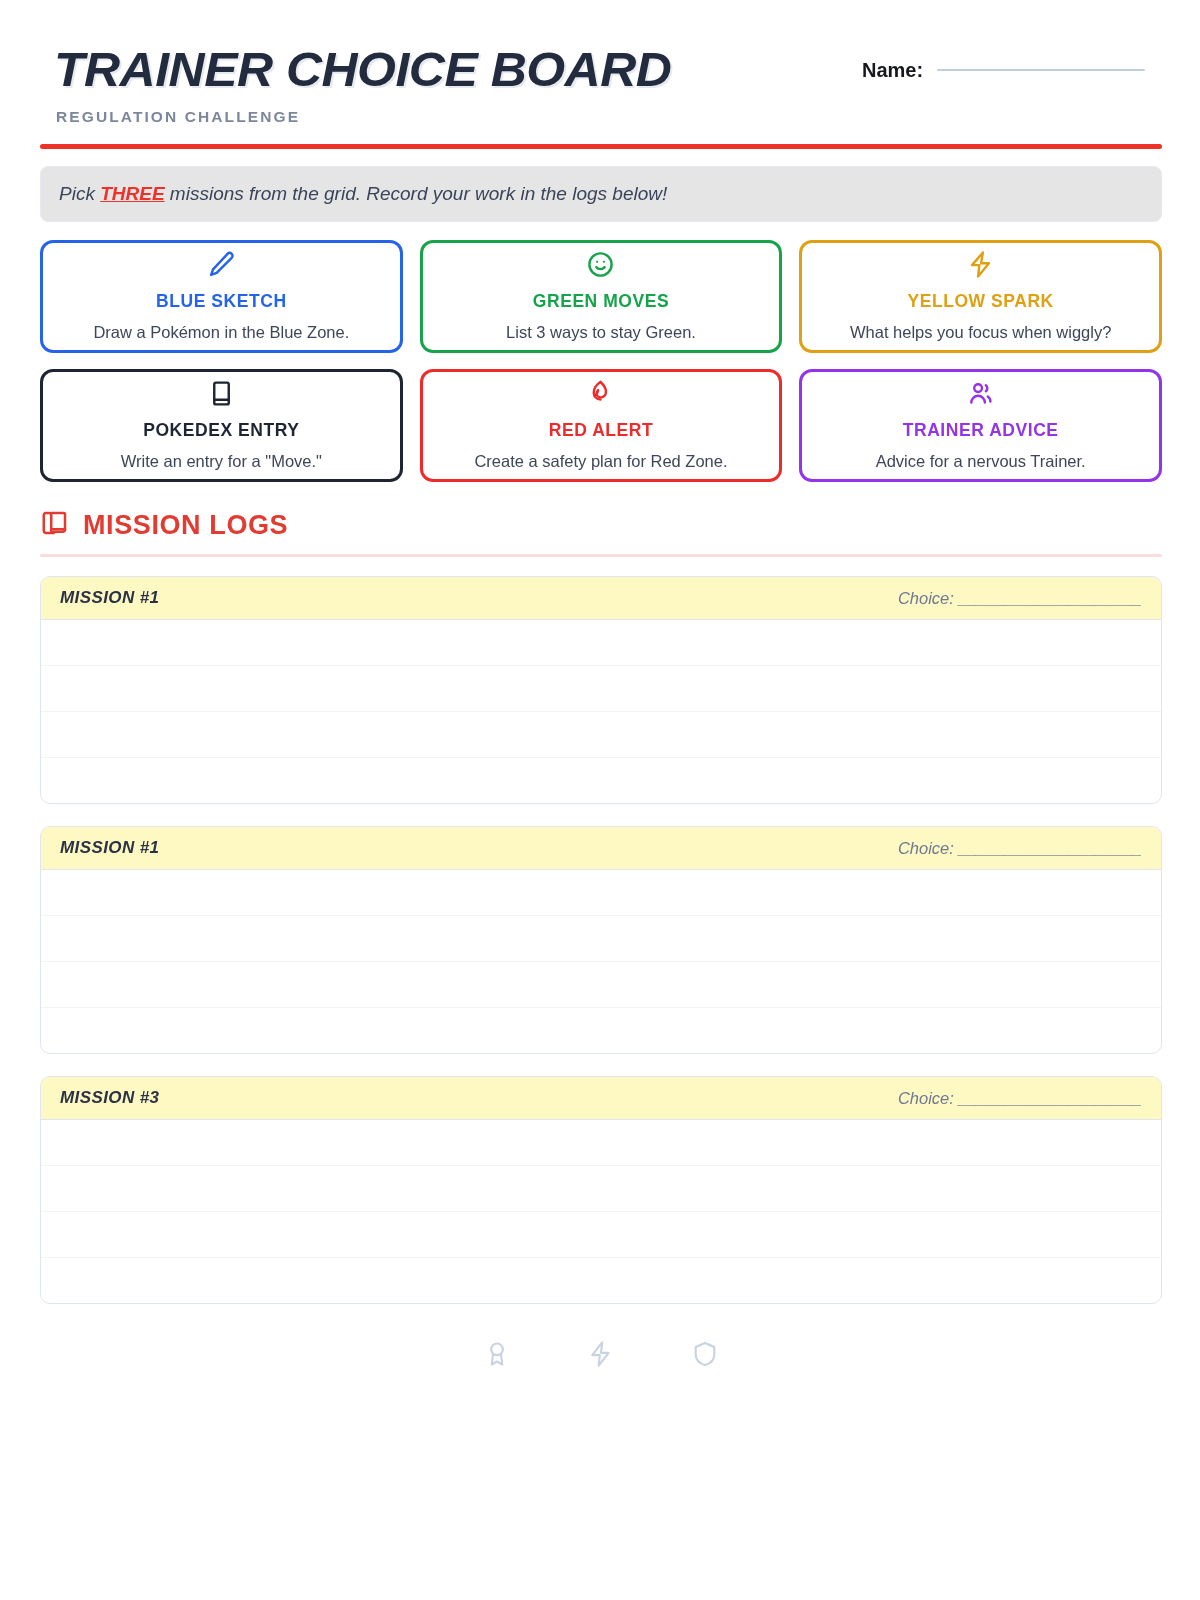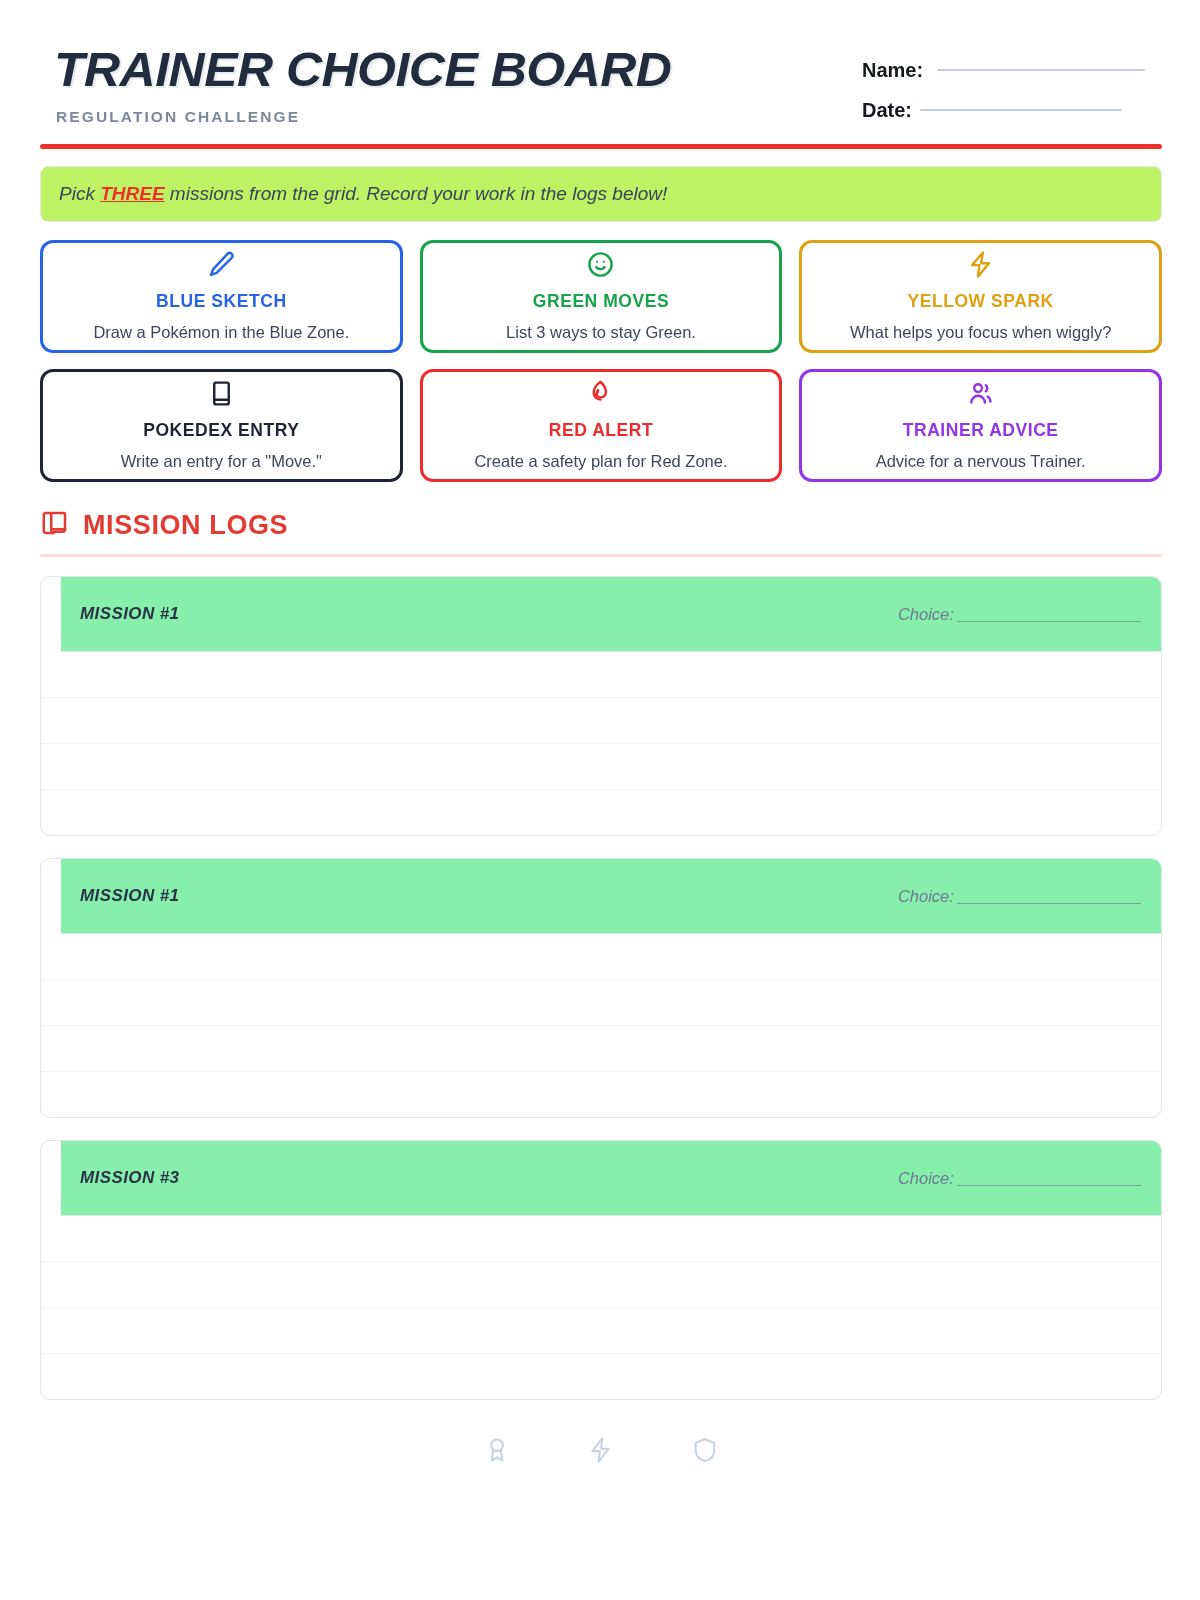--- a/index.html
+++ b/index.html
@@ -81,21 +81,21 @@
     height: 5px;
     background: #ee3129;
     border-radius: 3px;
     margin-top: 8px;
   }
 
   
   .banner {
     margin-top: 17px;
     height: 56px;
-    background: #bef264;
+    background: #e5e5e5;
     border: 1px solid #e6eaf0;
     border-radius: 8px;
     display: flex;
     align-items: center;
     padding-left: 18px;
     box-sizing: border-box;
   }
   .banner-text {
     font-size: 19px;
     font-style: italic;
@@ -170,28 +170,27 @@
   
   .logs { margin-top: 19px; }
   .log {
     border: 1.5px solid #dfe6ef;
     border-radius: 10px;
     background: #ffffff;
     margin-bottom: 22px;
     overflow: hidden;
   }
   .log-head {
-    background: #86efac;
+    background: #fef9c3;
     border-bottom: 1.5px solid #dfe6ef;
     height: 42px;
     display: flex;
     align-items: center;
     justify-content: space-between;
-    padding: 16px 19px;
-    margin-left: 20px;
+    padding: 0 19px;
   }
   .log-label {
     font-size: 17px;
     font-weight: bold;
     font-style: italic;
     letter-spacing: 0.4px;
     color: #2b3245;
   }
   .log-choice {
     font-size: 16.5px;
@@ -224,24 +223,20 @@
 
   <div class="header">
     <div class="title-block">
       <div class="board-title">TRAINER CHOICE BOARD</div>
       <div class="board-subtitle">REGULATION CHALLENGE</div>
     </div>
     <div class="meta-block">
       <div class="meta-row">
         <span class="meta-label">Name:</span>
         <span class="meta-line name"></span>
-      </div>
-      <div class="meta-row">
-        <span class="meta-label">Date:</span>
-        <span class="meta-line date"></span>
       </div>
     </div>
   </div>
 
   <div class="rule"></div>
 
   <div class="banner">
     <div class="banner-text"><span>Pick </span><span class="emph">THREE</span><span> missions from the grid. Record your work in the logs below!</span></div>
   </div>
 

